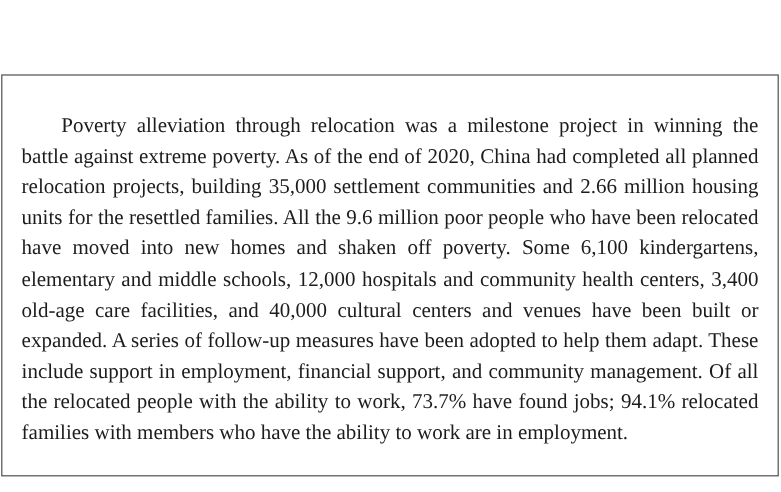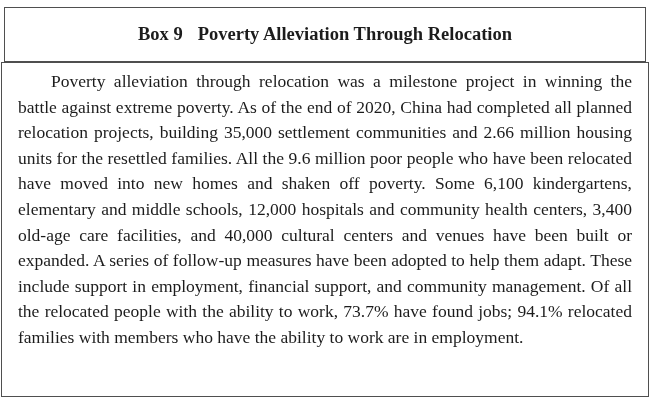--- a/index.html
+++ b/index.html
@@ -42,39 +42,35 @@
   }
   .body-box {
     position: absolute;
     left: 1px;
     right: 2px;
     top: 62px;
     bottom: 13px;
     border: 1.5px solid #4f4f4f;
     box-sizing: border-box;
     background: #ffffff;
-    padding: 6px 16px 8px 16px;
+    padding: 29px 16px 8px 16px;
     overflow: hidden;
   }
   .body-text {
     margin: 0;
     font-size: 17.5px;
     line-height: 25.6px;
     text-align: justify;
     text-indent: 33px;
     color: #1c1c1c;
   }
 </style>
 </head>
 <body>
 
 <div class="page">
 
-  <div class="title-box">
-    <span class="box-label">Box 9</span>
-    <span class="box-title">Poverty Alleviation Through Relocation</span>
-  </div>
 
   <div class="body-box">
     <p class="body-text">Poverty alleviation through relocation was a milestone project in winning the battle against extreme poverty. As of the end of 2020, China had completed all planned relocation projects, building 35,000 settlement communities and 2.66 million housing units for the resettled families. All the 9.6 million poor people who have been relocated have moved into new homes and shaken off poverty. Some 6,100 kindergartens, elementary and middle schools, 12,000 hospitals and community health centers, 3,400 old-age care facilities, and 40,000 cultural centers and venues have been built or expanded. A series of follow-up measures have been adopted to help them adapt. These include support in employment, financial support, and community management. Of all the relocated people with the ability to work, 73.7% have found jobs; 94.1% relocated families with members who have the ability to work are in employment.</p>
   </div>
 
 </div>
 
 </body></html>

